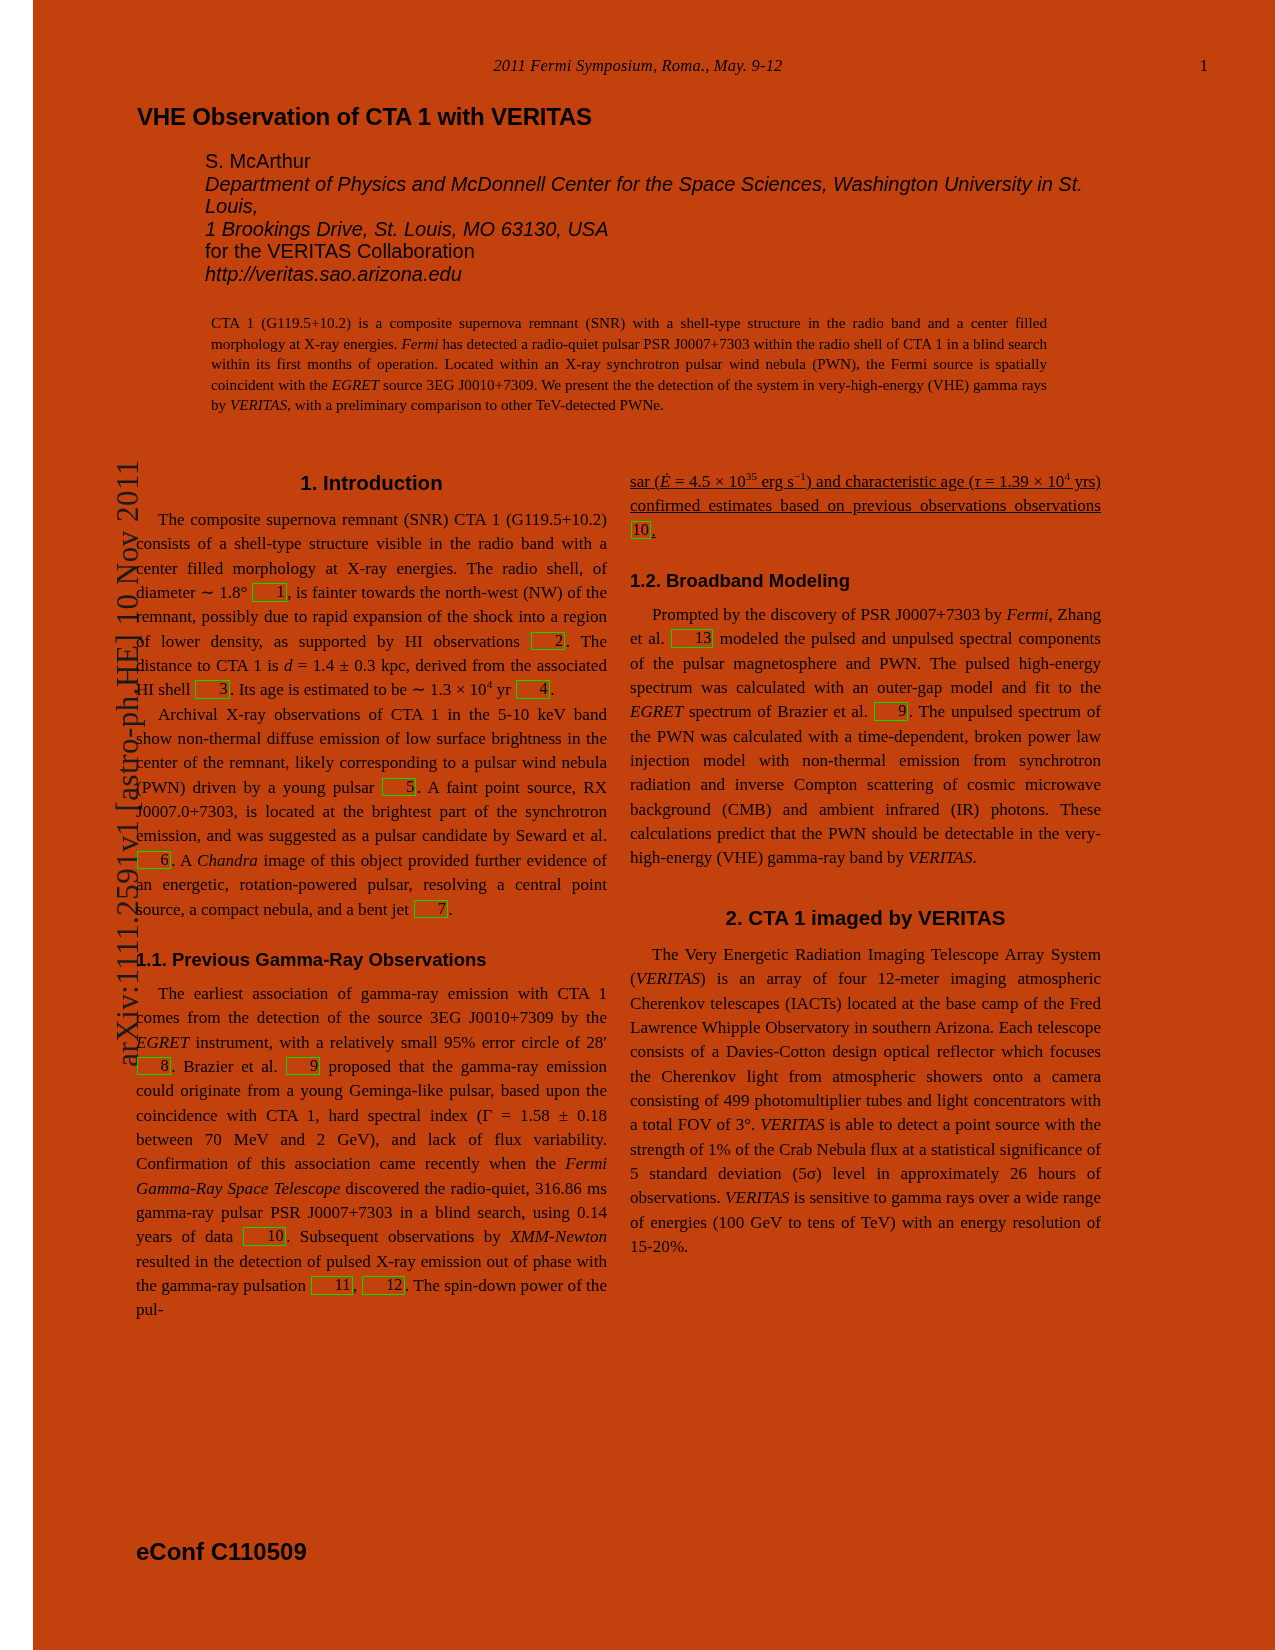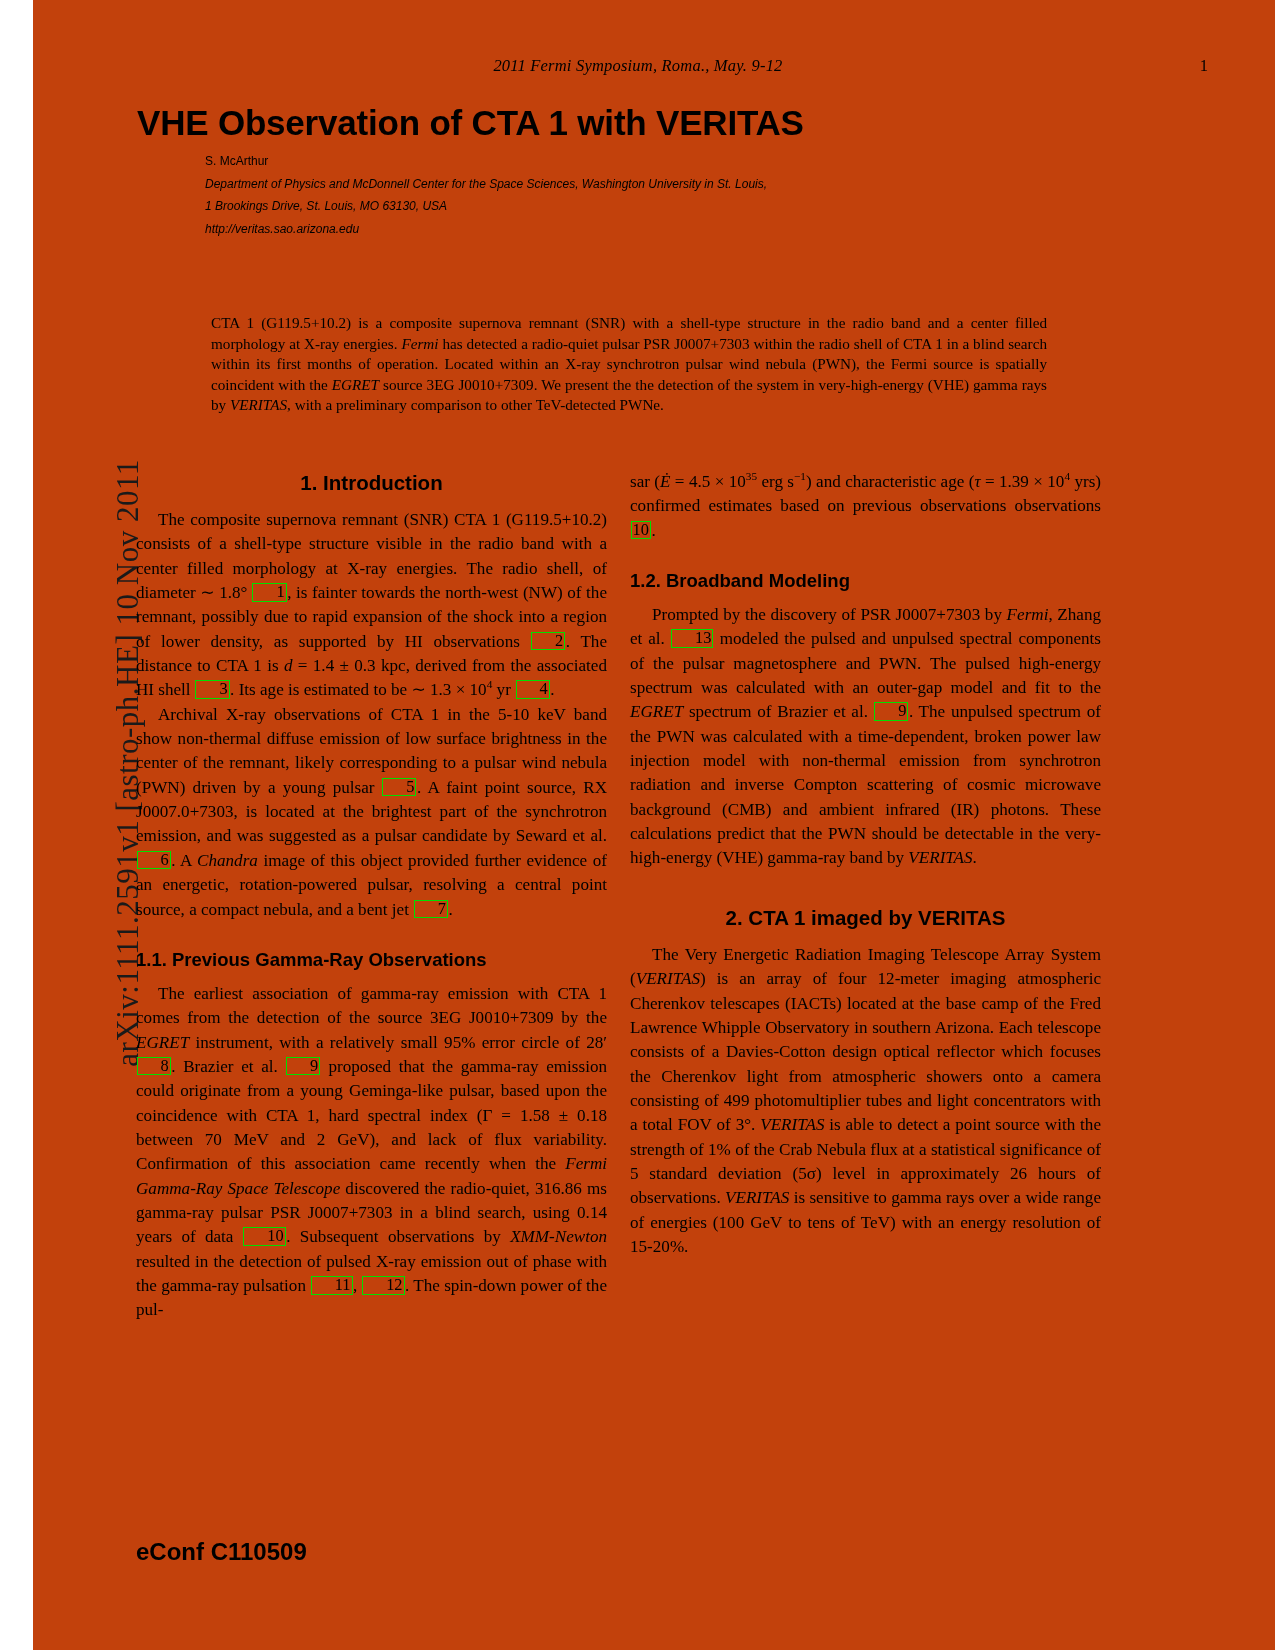--- a/index.html
+++ b/index.html
@@ -55,30 +55,30 @@
   }
 
   
   .title {
     position: absolute;
     top: 103px;
     left: 104px;
     width: 1000px;
     font-family: "Liberation Sans", sans-serif;
     font-weight: bold;
-    font-size: 35px;
+    font-size: 24px;
     letter-spacing: -0.2px;
   }
   .authorblock {
     position: absolute;
     top: 150px;
     left: 172px;
     width: 900px;
     font-family: "Liberation Sans", sans-serif;
-    font-size: 12px;
+    font-size: 20px;
     line-height: 22.5px;
   }
   .authorblock .aff,
   .authorblock .url {
     font-style: italic;
   }
 
   
   .abstract {
     position: absolute;
@@ -124,20 +124,21 @@
   p.para {
     margin: 0;
     text-indent: 22px;
     text-align: justify;
     hyphens: none;
   }
   p.cont {
     margin: 0;
     text-indent: 0;
     text-align: justify;
+    text-decoration: underline;
   }
 
   
   .cite {
     display: inline-block;
     border: 1.6px solid #00e000;
     line-height: 0.95;
     padding: 0px 1px 1px 1px;
     margin: 0 0.5px;
     color: #000;
@@ -170,20 +171,21 @@
   <div class="pagenum">1</div>
 
   <div class="arxiv-stamp">arXiv:1111.2591v1  [astro-ph.HE]  10 Nov 2011</div>
 
   <div class="title">VHE Observation of CTA 1 with VERITAS</div>
 
   <div class="authorblock">
     <div>S. McArthur</div>
     <div class="aff">Department of Physics and McDonnell Center for the Space Sciences, Washington University in St. Louis,</div>
     <div class="aff">1 Brookings Drive, St. Louis, MO 63130, USA</div>
+    <div>for the VERITAS Collaboration</div>
     <div class="url">http://veritas.sao.arizona.edu</div>
   </div>
 
   <div class="abstract">
     <span>CTA 1 (G119.5+10.2) is a composite supernova remnant (SNR) with a shell-type structure in the radio band and a center filled morphology at X-ray energies. </span><i>Fermi</i><span> has detected a radio-quiet pulsar PSR J0007+7303 within the radio shell of CTA 1 in a blind search within its first months of operation. Located within an X-ray synchrotron pulsar wind nebula (PWN), the Fermi source is spatially coincident with the </span><i>EGRET</i><span> source 3EG J0010+7309. We present the the detection of the system in very-high-energy (VHE) gamma rays by </span><i>VERITAS</i><span>, with a preliminary comparison to other TeV-detected PWNe.</span>
   </div>
 
   <div class="col col-left">
 
     <h2 class="sec">1. Introduction</h2>

